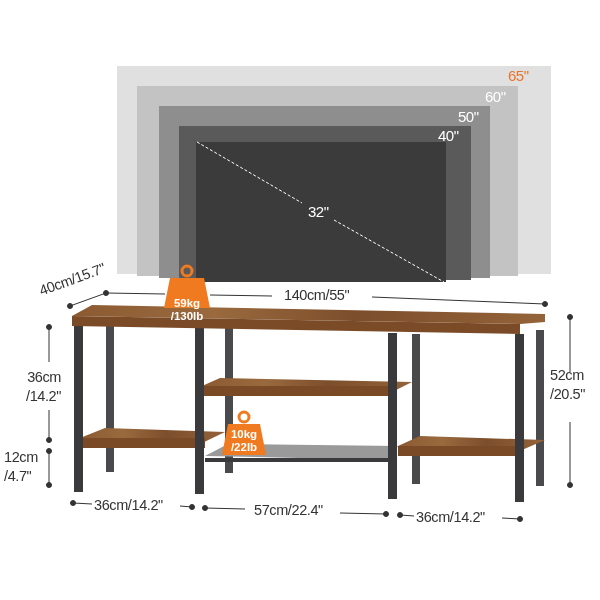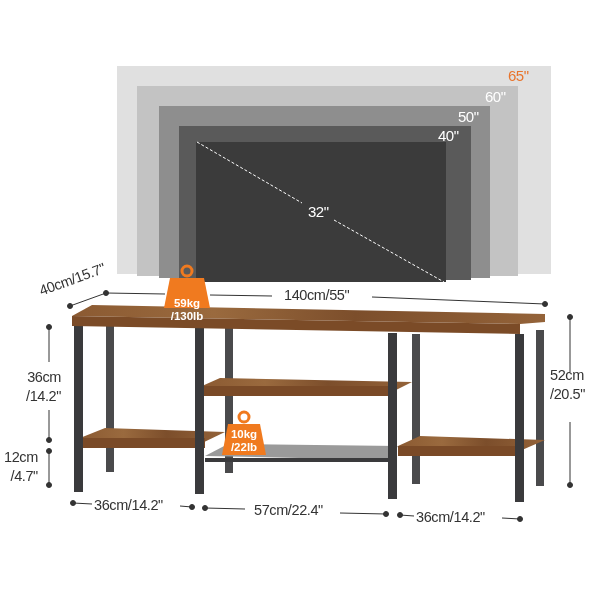--- a/index.html
+++ b/index.html
@@ -121,21 +121,21 @@
   </g>
 </svg>
 
 <div class="dim" style="left:40px;top:282px;transform:rotate(-20deg);transform-origin:left center;">40cm/15.7"</div>
 <div class="dim" style="left:284px;top:286px;">140cm/55"</div>
 
 <div class="dim" style="left:26px;top:368px;text-align:right;">
   <div>36cm</div>
   <div>/14.2"</div>
 </div>
-<div class="dim" style="left:4px;top:448px;text-align:right;">
+<div class="dim" style="left:4px;top:448px;">
   <div>12cm</div>
   <div>/4.7"</div>
 </div>
 <div class="dim" style="left:550px;top:366px;">
   <div>52cm</div>
   <div>/20.5"</div>
 </div>
 
 <div class="dim" style="left:94px;top:496px;">36cm/14.2"</div>
 <div class="dim" style="left:254px;top:501px;">57cm/22.4"</div>

